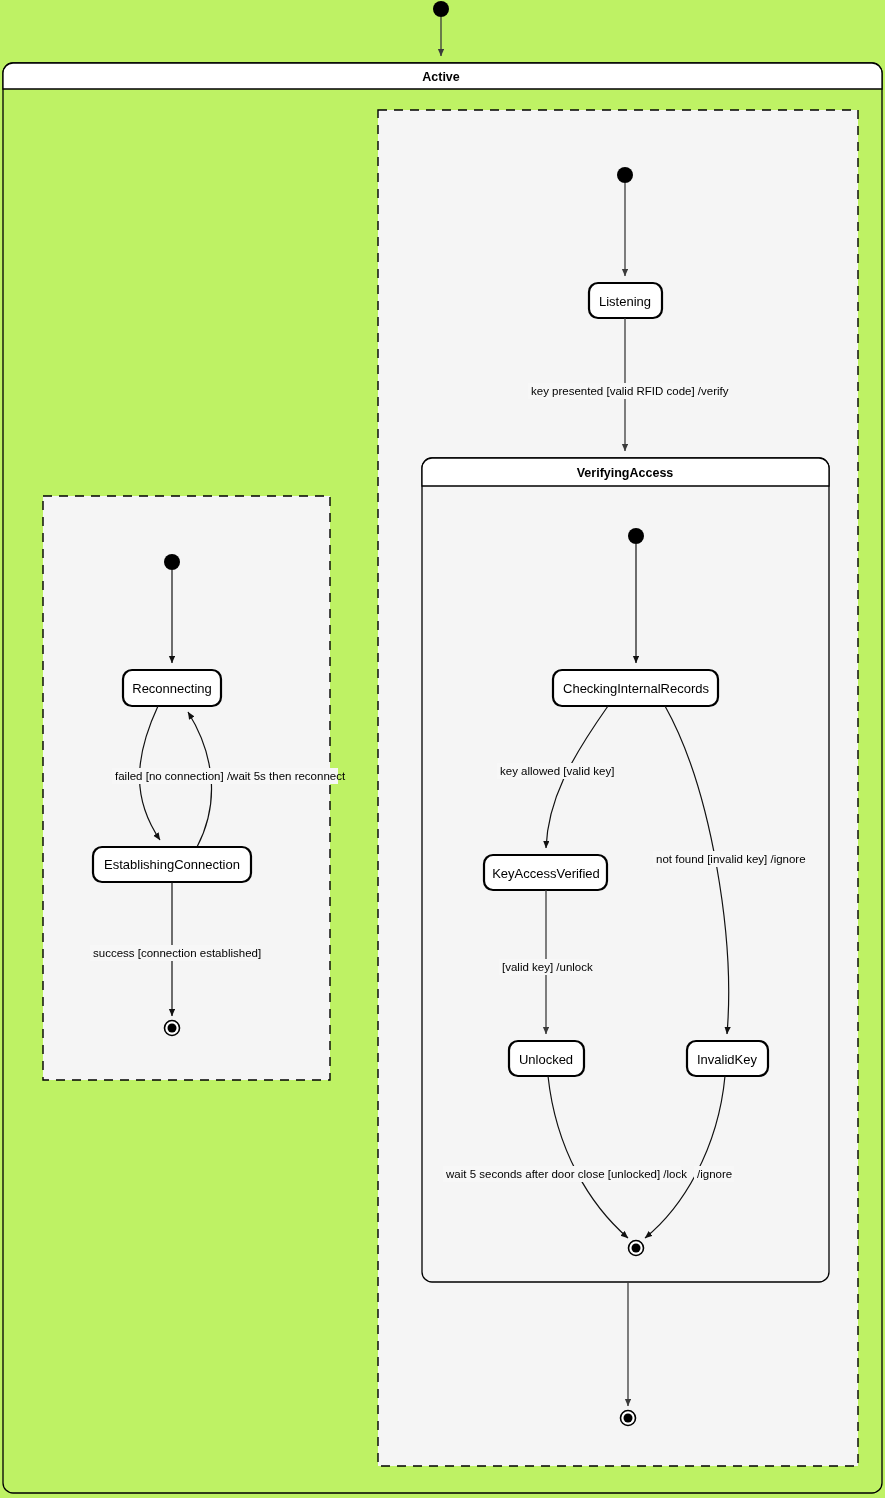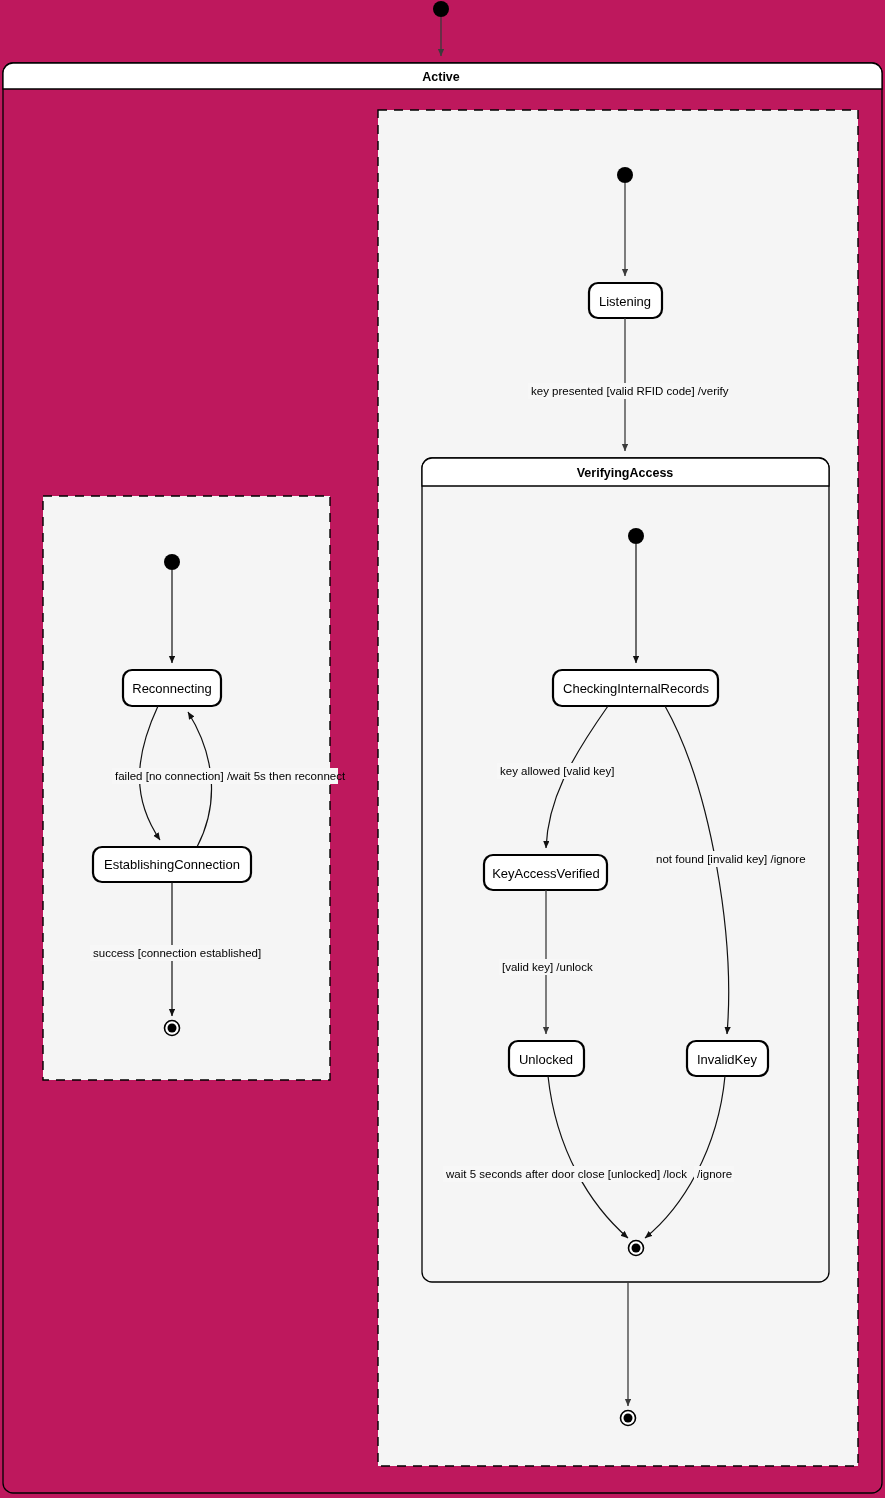--- a/index.html
+++ b/index.html
@@ -7,21 +7,21 @@
     padding: 0;
     background: #ffffff;
   }
   body {
     font-family: "Liberation Sans", sans-serif;
   }
   #canvas {
     position: relative;
     width: 885px;
     height: 1498px;
-    background: #be185d;
+    background: #bef264;
     overflow: hidden;
   }
   svg.diagram {
     position: absolute;
     left: 0;
     top: 0;
     width: 885px;
     height: 1498px;
   }
   .state-label {

